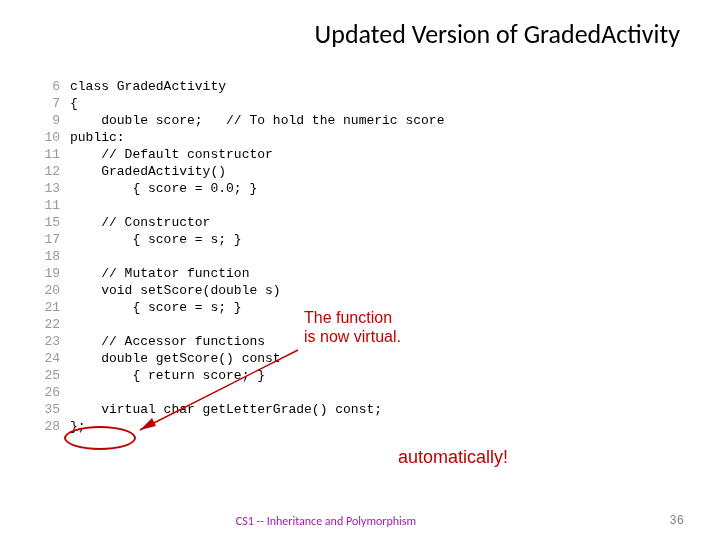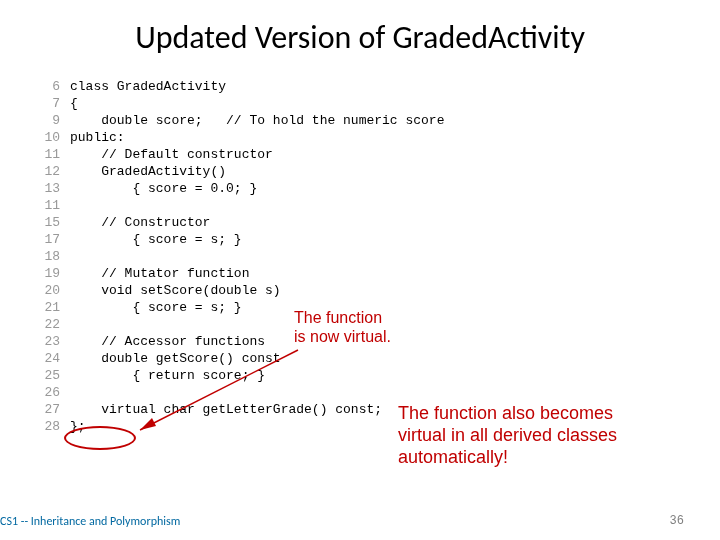--- a/index.html
+++ b/index.html
@@ -5,23 +5,23 @@
   * { margin: 0; padding: 0; box-sizing: border-box; }
   body {
     width: 720px;
     height: 540px;
     background: #fff;
     font-family: Calibri, Arial, sans-serif;
     position: relative;
     overflow: hidden;
   }
   .title {
-    font-size: 32px;
+    font-size: 26px;
     color: #000;
-    text-align: center;
+    text-align: right;
     padding: 18px 40px 10px 40px;
     font-weight: 400;
   }
   .code-block {
     position: absolute;
     top: 78px;
     left: 38px;
     font-family: Consolas, "Courier New", monospace;
     font-size: 13px;
     line-height: 17px;
@@ -31,21 +31,21 @@
   .ln {
     display: inline-block;
     width: 22px;
     text-align: right;
     color: #999;
     margin-right: 10px;
   }
   .annot1 {
     position: absolute;
     top: 308px;
-    left: 294px;
+    left: 304px;
     color: #c00000;
     font-size: 16px;
     line-height: 19px;
     font-family: Arial, sans-serif;
   }
   .annot2 {
     position: absolute;
     top: 402px;
     left: 398px;
     color: #c00000;
@@ -69,22 +69,22 @@
     left: 100px;
     width: 200px;
     height: 90px;
     pointer-events: none;
   }
   .footer {
     position: absolute;
     bottom: 12px;
     left: 0;
     width: 652px;
-    text-align: left;
-    color: #0369a1;
+    text-align: center;
+    color: #a21caf;
     font-size: 12px;
   }
   .pagenum {
     position: absolute;
     bottom: 12px;
     right: 36px;
     color: #7f7f7f;
     font-size: 12px;
     font-family: Liberation Mono, monospace;
   }
@@ -107,32 +107,32 @@
     <div class="code-line"><span class="ln">17</span><span>        { score = s; }</span></div>
     <div class="code-line"><span class="ln">18</span><span></span></div>
     <div class="code-line"><span class="ln">19</span><span>    // Mutator function</span></div>
     <div class="code-line"><span class="ln">20</span><span>    void setScore(double s)</span></div>
     <div class="code-line"><span class="ln">21</span><span>        { score = s; }</span></div>
     <div class="code-line"><span class="ln">22</span><span></span></div>
     <div class="code-line"><span class="ln">23</span><span>    // Accessor functions</span></div>
     <div class="code-line"><span class="ln">24</span><span>    double getScore() const</span></div>
     <div class="code-line"><span class="ln">25</span><span>        { return score; }</span></div>
     <div class="code-line"><span class="ln">26</span><span></span></div>
-    <div class="code-line"><span class="ln">27</span><span>    virtual char getLetterGrade() const;</span></div>
+    <div class="code-line"><span class="ln">35</span><span>    virtual char getLetterGrade() const;</span></div>
     <div class="code-line"><span class="ln">28</span><span>};</span></div>
   </div>
 
 <div class="annot1">
   <span>The function</span><br>
   <span>is now virtual.</span>
 </div>
 
 <div class="annot2">
-  <span>The function also becomes</span><br>
-  <span>virtual in all derived classes</span><br>
+  <br>
+  <br>
   <span>automatically!</span>
 </div>
 
 <div class="circle"></div>
 
 <svg class="arrow" viewBox="0 0 200 90">
   <line x1="198" y1="2" x2="40" y2="82" stroke="#c00000" stroke-width="1.5"></line>
   <polygon points="40,82 52,70 56,78" fill="#c00000"></polygon>
 </svg>
 

